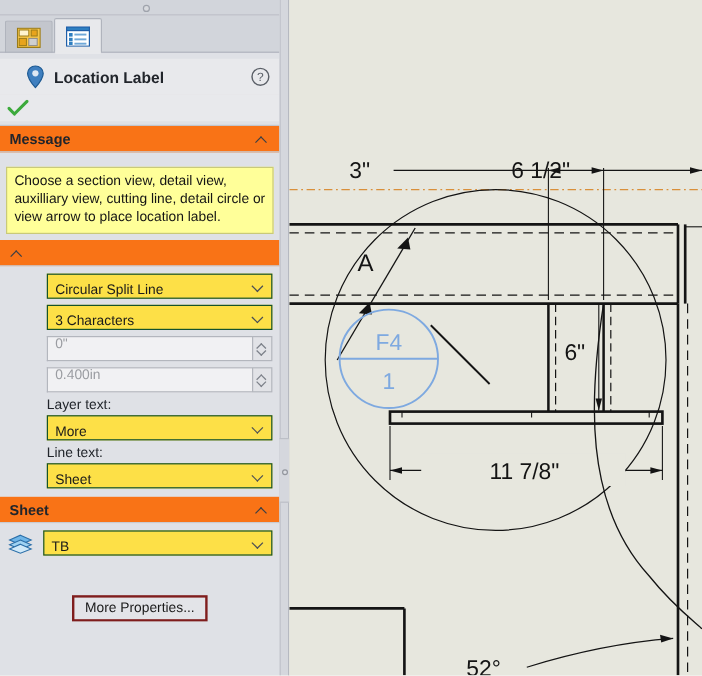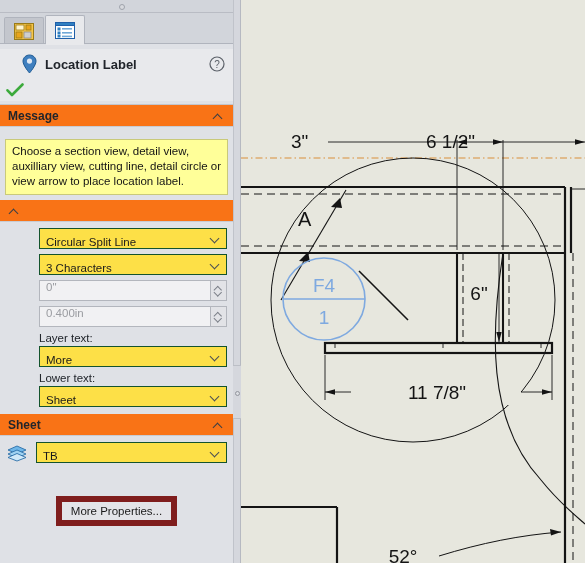--- a/index.html
+++ b/index.html
@@ -256,21 +256,21 @@
   .layer-icon { width: 22px; height: 18px; margin-right: 8px; flex: none; }
 
   .btn-row {
     display: flex;
     justify-content: center;
     padding: 14px 0 0 0;
     background: #dfe1e6;
   }
   .prop-btn {
     background: #e3e4e8;
-    border: 6px solid #7f1d1d;
+    border: 2px solid #7f1d1d;
     font-family: "Liberation Sans", sans-serif;
     font-size: 11.5px;
     color: #1a1a1a;
     padding: 3px 9px;
     cursor: pointer;
   }
 
   .panel-fill { flex: 1; background: #dfe1e6; }
 
   
@@ -411,21 +411,21 @@
       </div>
 
       <div class="field-label">Layer text:</div>
       <div class="ctl-row indent-33">
         <div class="combo-wrap">
           <div class="combo">More</div>
           <span class="combo-arrow"></span>
         </div>
       </div>
 
-      <div class="field-label">Lower text:</div>
+      <div class="field-label">Line text:</div>
       <div class="ctl-row indent-33" style="margin-bottom:0;">
         <div class="combo-wrap">
           <div class="combo">Sheet</div>
           <span class="combo-arrow"></span>
         </div>
       </div>
     </div>
 
     <div class="section-head">
       <span class="label">Sheet</span>

